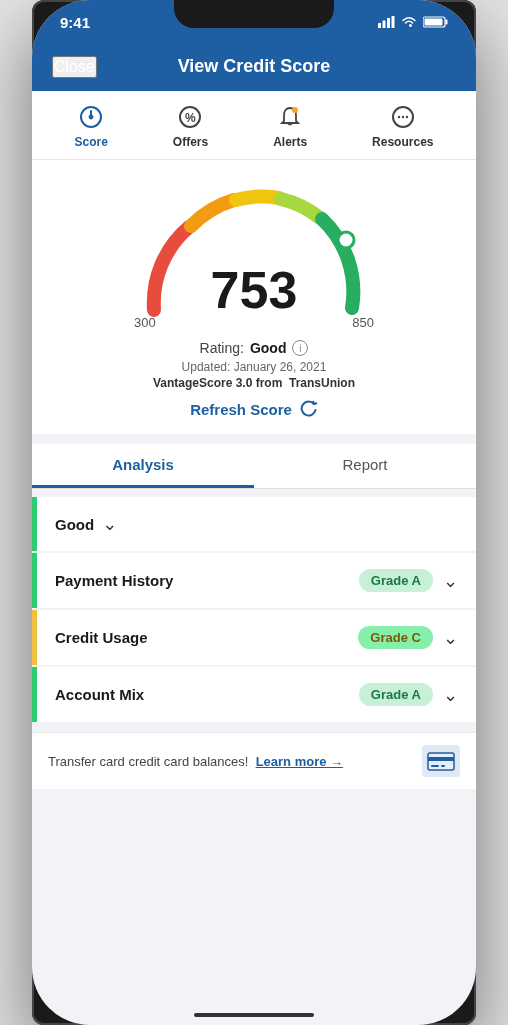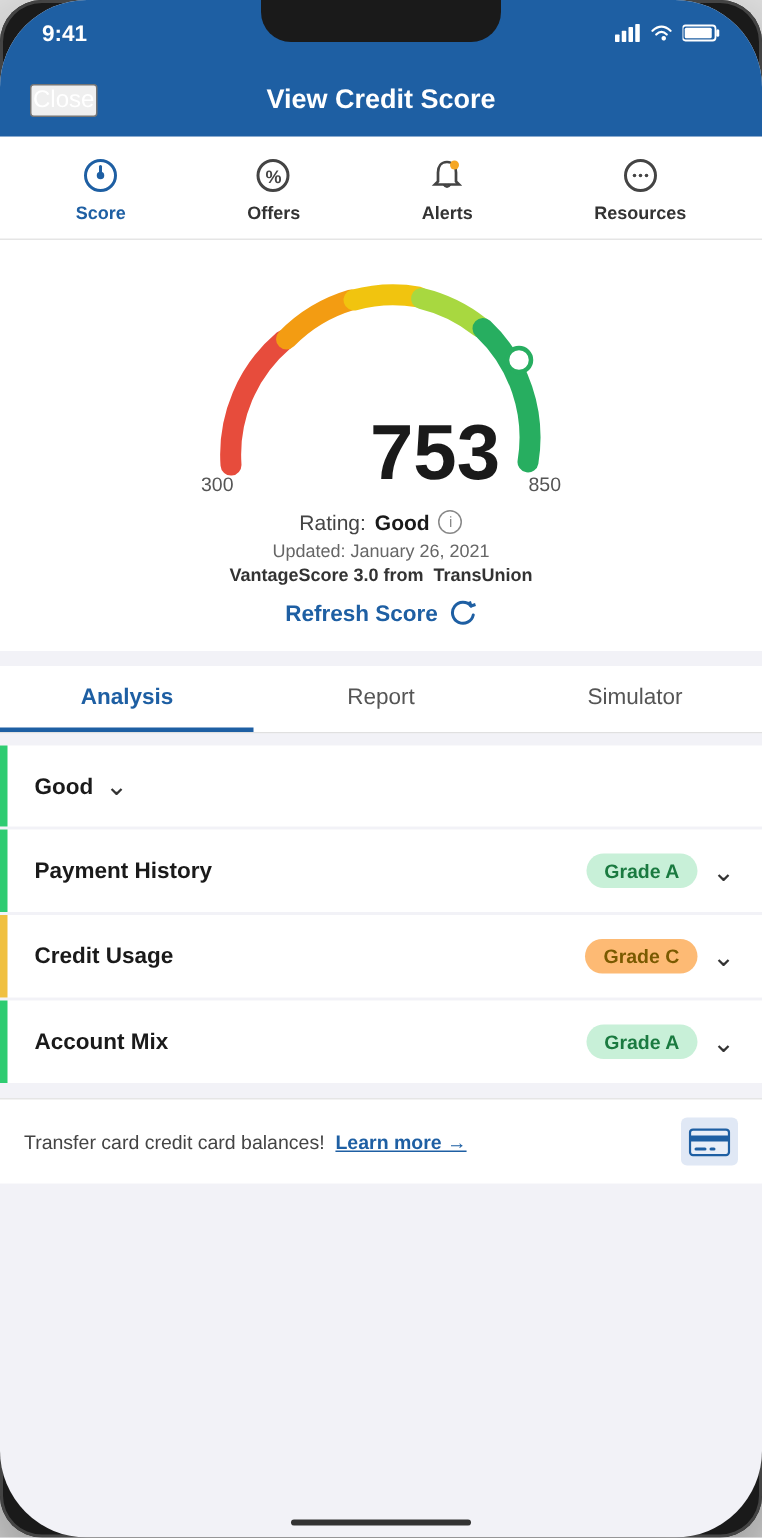--- a/index.html
+++ b/index.html
@@ -6,24 +6,24 @@
     body {
       background: #e5e5e5;
       display: flex;
       justify-content: center;
       align-items: center;
       min-height: 100vh;
       font-family: -apple-system, BlinkMacSystemFont, 'Segoe UI', sans-serif;
     }
 
     .phone-frame {
-      width: 508px;
+      width: 444px;
       height: 1025px;
       background: #1a1a1a;
-      border-radius: 28px;
+      border-radius: 12px;
       position: relative;
       overflow: hidden;
       box-shadow: 0 30px 80px rgba(0,0,0,0.5), inset 0 0 0 2px #444;
     }
 
     .phone-screen {
       position: absolute;
       top: 0; left: 0; right: 0; bottom: 0;
       background: #f2f2f7;
       border-radius: 58px;
@@ -139,28 +139,27 @@
       width: 260px;
       height: 150px;
       margin-bottom: 4px;
     }
     .gauge-svg {
       width: 100%;
       height: 100%;
     }
     .gauge-score {
       position: absolute;
-      bottom: 2px;
+      bottom: 14px;
       left: 50%;
       transform: translateX(-50%);
       font-size: 52px;
       font-weight: 700;
       color: #1a1a1a;
       line-height: 1;
-      margin-left: 36px;
     }
     .gauge-min {
       position: absolute;
       bottom: 0;
       left: 10px;
       font-size: 13px;
       color: #555;
       margin-top: 32px;
     }
     .gauge-max {
@@ -274,21 +273,21 @@
       border-radius: 12px;
       font-size: 13px;
       font-weight: 600;
       margin-right: 10px;
     }
     .badge-green {
       background: #c8f0d8;
       color: #1a7a40;
     }
     .badge-yellow {
-      background: #fdba74;
+      background: #86efac;
       color: #7a5a00;
     }
     .score-item-value {
       font-size: 15px;
       font-weight: 700;
       color: #1a1a1a;
       margin-right: 8px;
     }
     .chevron {
       font-size: 18px;
@@ -450,21 +449,20 @@
         <svg width="18" height="18" viewBox="0 0 18 18" fill="none">
           <path d="M 14 4 A 7 7 0 1 0 15.5 10" stroke="#1e5fa3" stroke-width="2" stroke-linecap="round" fill="none"></path>
           <polyline points="13,1 14,4 17,3" fill="none" stroke="#1e5fa3" stroke-width="2" stroke-linejoin="round"></polyline>
         </svg>
       </button>
     </div>
 
     <div class="analysis-tabs">
       <div class="analysis-tab active">Analysis</div>
       <div class="analysis-tab">Report</div>
-      <div class="analysis-tab">Simulator</div>
     </div>
 
     <div class="score-items">
 
       <div class="score-item" style="border-left-color:#2ecc71;">
         <span class="score-item-value">Good</span>
         <span class="chevron">⌄</span>
       </div>
 
       <div class="score-item" style="border-left-color:#2ecc71; margin-top:2px;">

